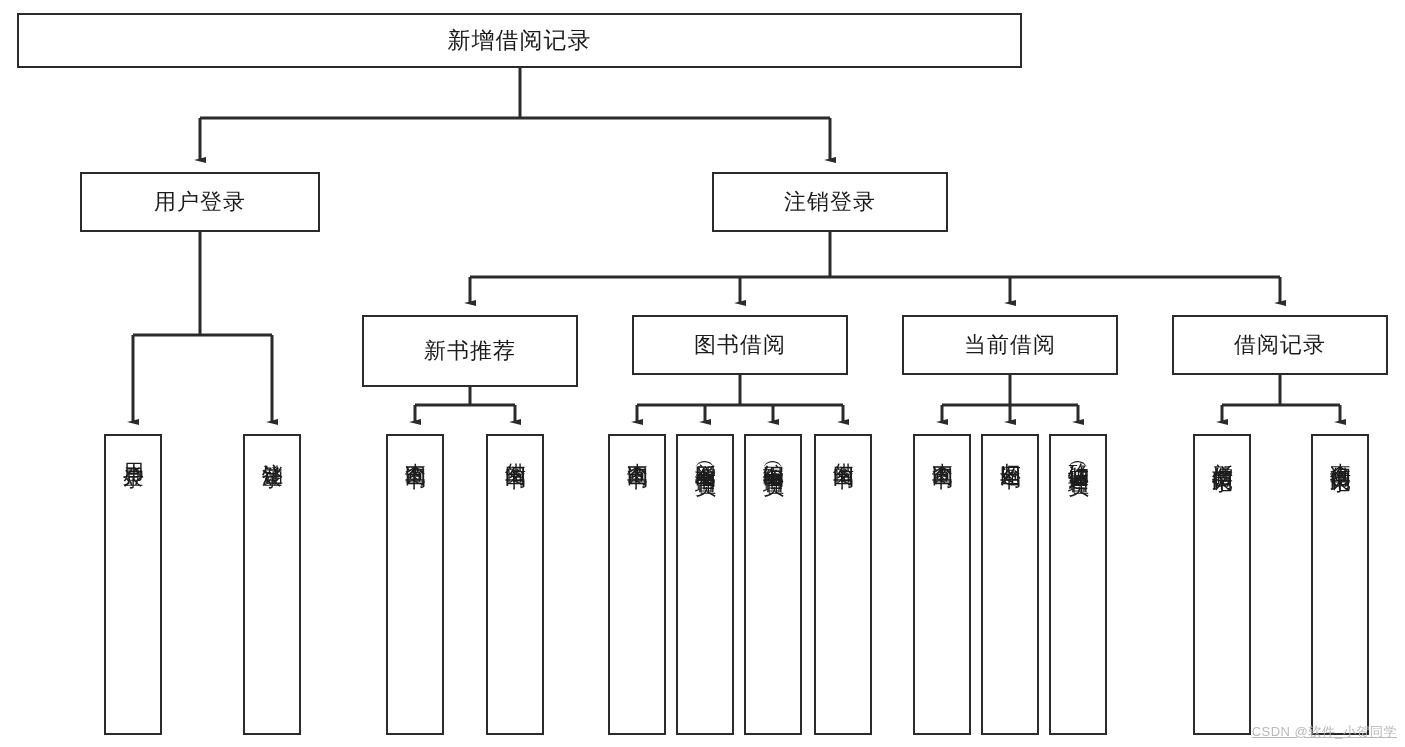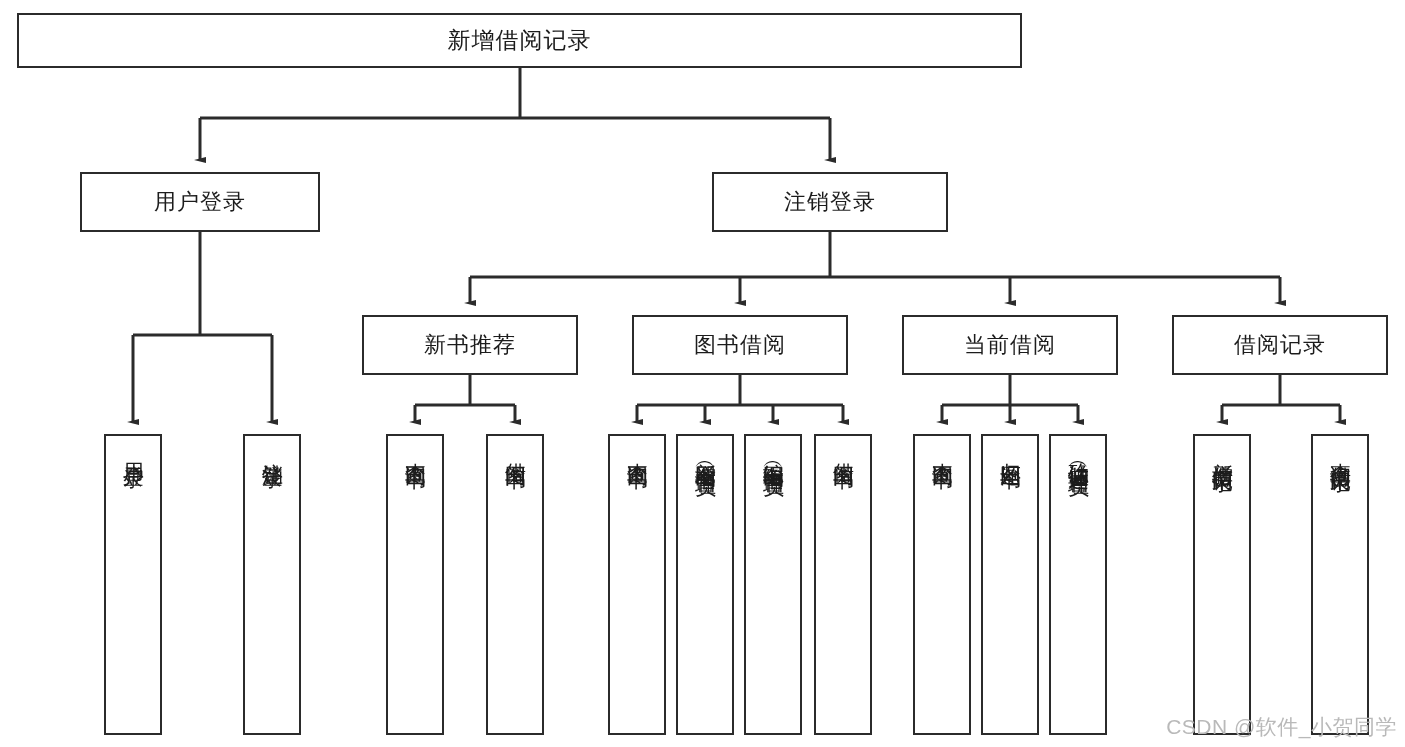--- a/index.html
+++ b/index.html
@@ -60,24 +60,25 @@
     font-size: 21px;
     line-height: 1.28;
     letter-spacing: 2px;
     color: #1c1c1c;
     white-space: nowrap;
   }
   .watermark {
     position: absolute;
     right: 8px;
     bottom: 6px;
-    font-size: 21px;
+    font-size: 13px;
     color: #b9b9b9;
     letter-spacing: 0.5px;
     white-space: nowrap;
+    text-decoration: underline;
   }
 </style>
 </head>
 <body>
 
 <div id="canvas">
 
   <svg class="wires" viewBox="0 0 1405 747" xmlns="http://www.w3.org/2000/svg">
     <defs>
       <marker id="arrow" markerWidth="10" markerHeight="12" refX="3" refY="6" orient="auto" markerUnits="userSpaceOnUse">
@@ -132,21 +133,21 @@
     <span>新增借阅记录</span>
   </div>
 
   <div class="node horiz" style="left:80px; top:172px; width:240px; height:60px;">
     <span>用户登录</span>
   </div>
   <div class="node horiz" style="left:712px; top:172px; width:236px; height:60px;">
     <span>注销登录</span>
   </div>
 
-  <div class="node horiz" style="left:362px; top:315px; width:216px; height:60px;">
+  <div class="node horiz" style="left:362px; top:315px; width:216px; height:72px;">
     <span>新书推荐</span>
   </div>
   <div class="node horiz" style="left:632px; top:315px; width:216px; height:60px;">
     <span>图书借阅</span>
   </div>
   <div class="node horiz" style="left:902px; top:315px; width:216px; height:60px;">
     <span>当前借阅</span>
   </div>
   <div class="node horiz" style="left:1172px; top:315px; width:216px; height:60px;justify-content:center;">
     <span>借阅记录</span>

